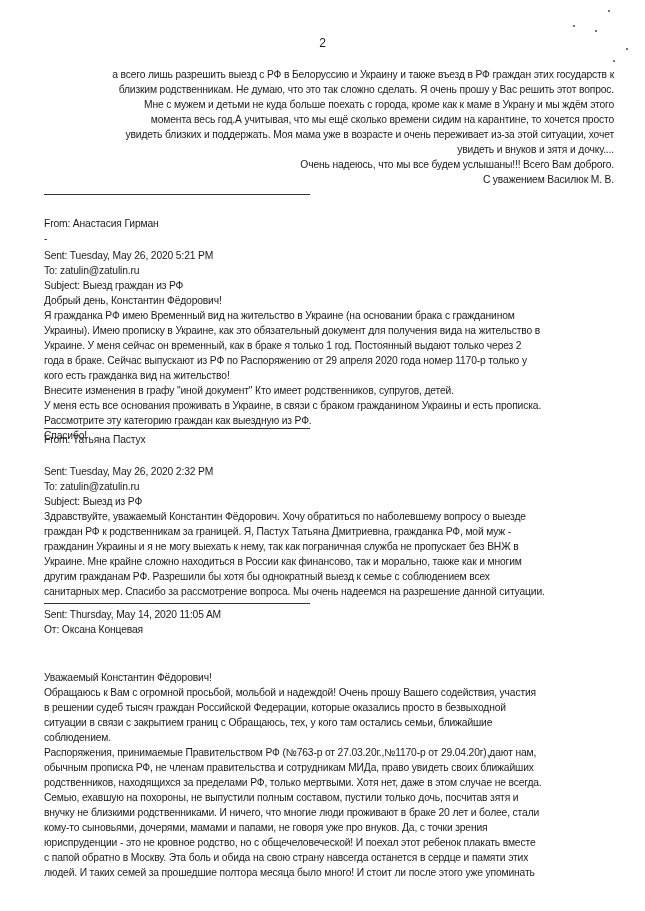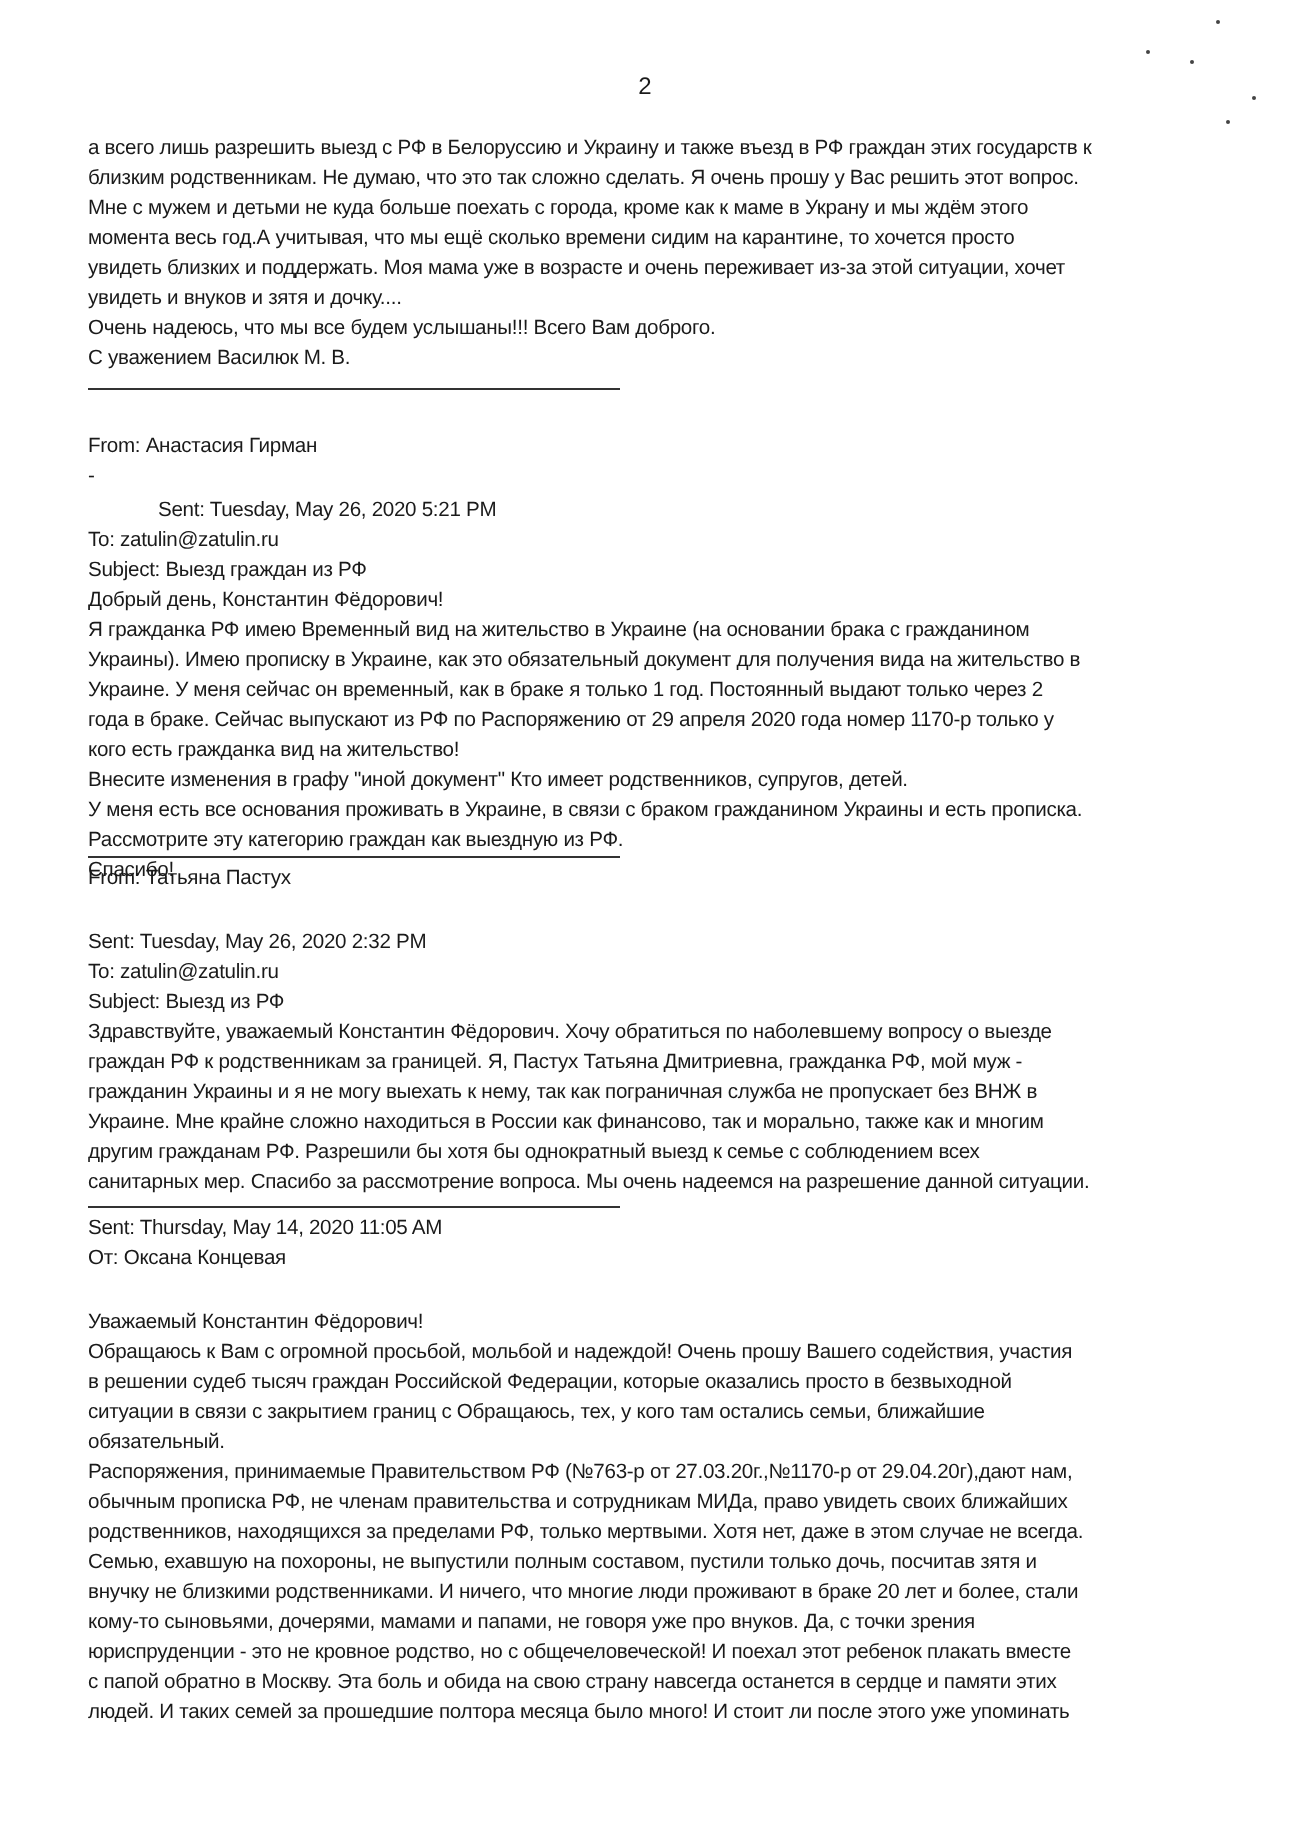--- a/index.html
+++ b/index.html
@@ -10,37 +10,37 @@
   .line { display:block; height:15px; }
   .sep { position:absolute; left:44px; width:266px; height:0; border-top:1px solid #333; }
   .dash { display:block; height:15px; }
   .dot { position:absolute; width:2px; height:2px; background:#444; border-radius:1px; }
 </style>
 </head>
 <body>
 
 <div class="page-num">2</div>
 
-<div class="text" style="top:67px;">
+<div class="text" style="top:67px;text-align:right;">
   <span class="line">а всего лишь разрешить выезд с РФ в Белоруссию и Украину и также въезд в РФ граждан этих государств к</span>
   <span class="line">близким родственникам. Не думаю, что это так сложно сделать. Я очень прошу у Вас решить этот вопрос.</span>
   <span class="line">Мне с мужем  и детьми не куда больше поехать с города, кроме как к маме в Украну и мы ждём этого</span>
   <span class="line">момента весь год.А учитывая, что мы ещё сколько времени сидим на карантине, то хочется просто</span>
   <span class="line">увидеть близких и поддержать. Моя мама уже в возрасте и очень переживает из-за этой ситуации, хочет</span>
   <span class="line">увидеть и внуков и зятя и дочку....</span>
   <span class="line">Очень надеюсь, что мы все будем услышаны!!! Всего Вам доброго.</span>
   <span class="line"> С уважением Василюк М. В.</span>
 </div>
 
 <div class="sep" style="top:194px;"></div>
 
 <div class="text" style="top:216px;">
   <span class="line">From: Анастасия Гирман</span>
   <span class="dash">-</span>
-  <span class="line" style="margin-top:2px;margin-left:35px;">Sent: Tuesday, May 26, 2020 5:21 PM</span>
+  <span class="line" style="margin-top:2px;">Sent: Tuesday, May 26, 2020 5:21 PM</span>
   <span class="line">To: zatulin@zatulin.ru</span>
   <span class="line">Subject: Выезд граждан из РФ</span>
   <span class="line">Добрый день, Константин Фёдорович!</span>
   <span class="line">Я гражданка РФ имею Временный вид на жительство в Украине (на основании брака с гражданином</span>
   <span class="line">Украины). Имею прописку в Украине, как это обязательный документ для получения вида на жительство в</span>
   <span class="line">Украине. У меня сейчас он временный, как в браке я только 1 год. Постоянный выдают только через 2</span>
   <span class="line">года в браке. Сейчас выпускают из РФ по Распоряжению от 29 апреля 2020 года номер 1170-р только у</span>
   <span class="line">кого есть гражданка вид на жительство!</span>
   <span class="line">Внесите изменения в графу "иной документ" Кто имеет  родственников, супругов, детей.</span>
   <span class="line">У меня есть все основания проживать в Украине, в связи с браком гражданином Украины и есть прописка.</span>
@@ -63,25 +63,25 @@
   <span class="line">другим гражданам РФ. Разрешили бы хотя бы однократный выезд к семье с соблюдением всех</span>
   <span class="line">санитарных мер. Спасибо за рассмотрение вопроса. Мы очень надеемся на разрешение данной ситуации.</span>
 </div>
 
 <div class="sep" style="top:603px;"></div>
 
 <div class="text" style="top:607px;">
   <span class="line">Sent: Thursday, May 14, 2020 11:05 AM</span>
   <span class="line">От: Оксана Концевая</span>
   <span class="dash"></span>
-  <span class="line" style="margin-top:2px;">Уважаемый Константин Фёдорович!</span>
+  <span class="line" style="margin-top:18px;">Уважаемый Константин Фёдорович!</span>
   <span class="line">Обращаюсь к Вам с огромной просьбой, мольбой и надеждой! Очень прошу Вашего  содействия, участия</span>
   <span class="line">в решении судеб тысяч граждан Российской Федерации, которые оказались просто в безвыходной</span>
   <span class="line">ситуации в связи с закрытием границ с  Обращаюсь, тех, у кого там остались семьи, ближайшие</span>
-  <span class="line">обязательный.</span>
+  <span class="line">соблюдением.</span>
   <span class="line">Распоряжения, принимаемые Правительством РФ (№763-р от 27.03.20г.,№1170-р от 29.04.20г),дают нам,</span>
   <span class="line">обычным прописка РФ, не членам правительства и сотрудникам МИДа, право увидеть своих ближайших</span>
   <span class="line">родственников, находящихся за пределами РФ, только мертвыми. Хотя нет, даже в этом случае не всегда.</span>
   <span class="line">Семью, ехавшую на похороны, не выпустили полным составом, пустили только дочь, посчитав зятя и</span>
   <span class="line">внучку не близкими родственниками. И ничего, что многие люди проживают в браке 20 лет и более, стали</span>
   <span class="line">кому-то сыновьями, дочерями, мамами и папами, не говоря уже про внуков. Да, с точки зрения</span>
   <span class="line">юриспруденции - это не кровное родство, но с общечеловеческой! И поехал этот ребенок плакать вместе</span>
   <span class="line">с папой обратно в Москву. Эта боль и обида на свою страну навсегда останется в сердце и памяти этих</span>
   <span class="line">людей. И таких семей за прошедшие полтора месяца было много! И стоит ли после этого уже упоминать</span>
 </div>

